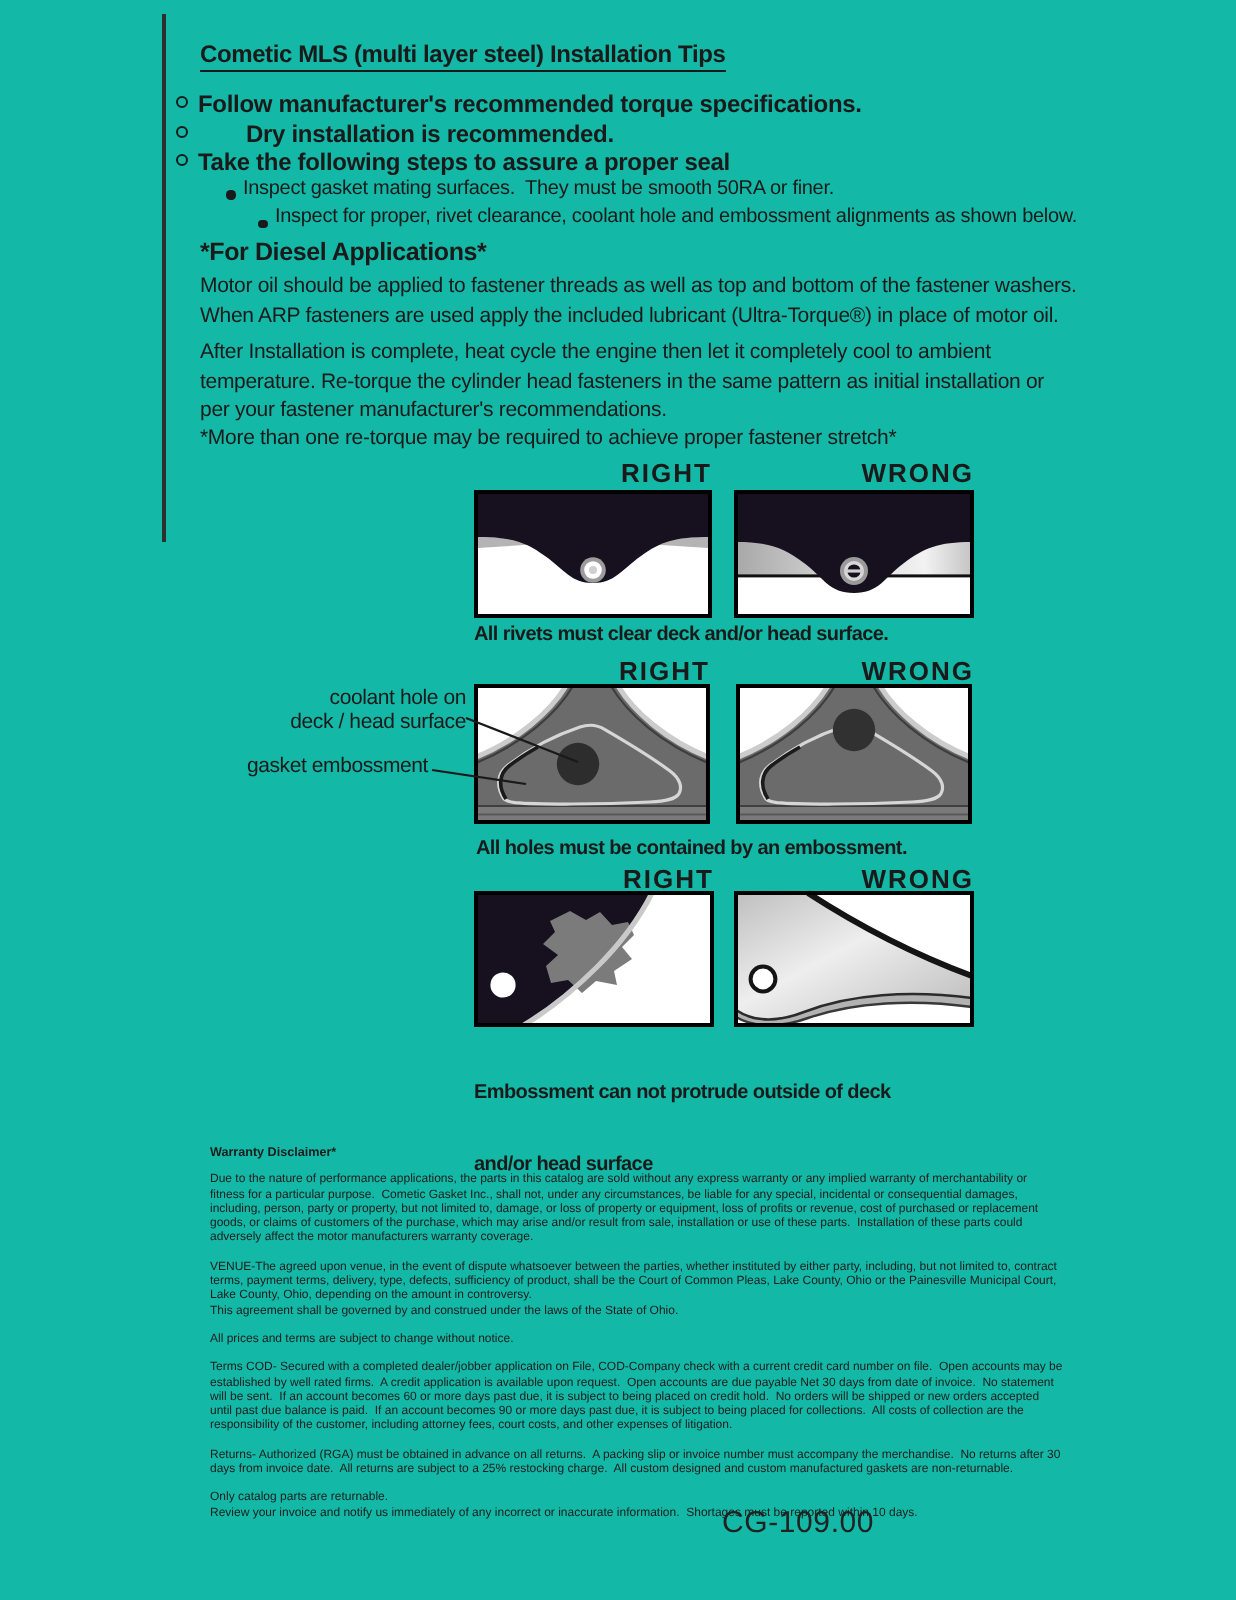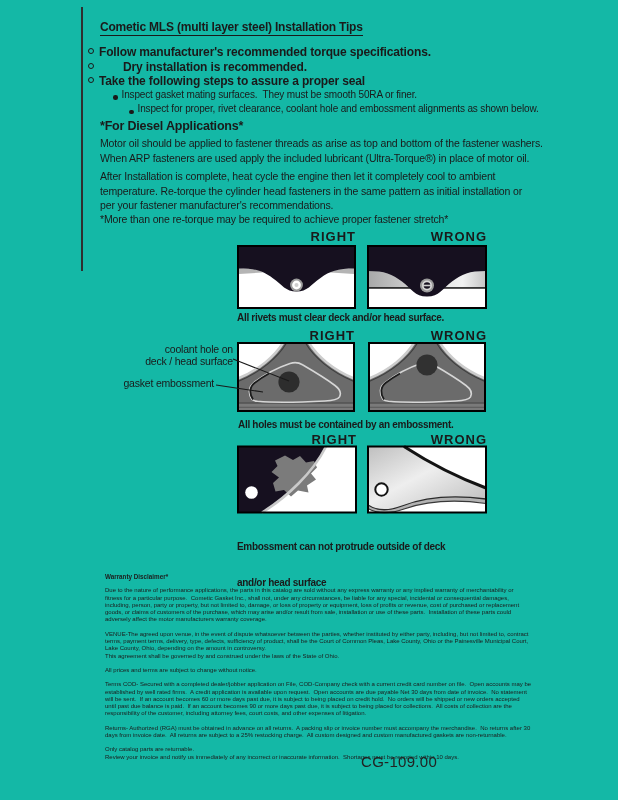--- a/index.html
+++ b/index.html
@@ -50,21 +50,21 @@
   <div class="sub-row" style="top:88.5px;">
     <span class="mark"></span>
     <span>Inspect gasket mating surfaces.  They must be smooth 50RA or finer.</span>
   </div>
   <div class="sub-row" style="top:103px;margin-left:16px;">
     <span class="mark"></span>
     <span>Inspect for proper, rivet clearance, coolant hole and embossment alignments as shown below.</span>
   </div>
 
   <div class="h2" style="top:119px;">*For Diesel Applications*</div>
-  <div class="para" style="top:136px;width:455px;">Motor oil should be applied to fastener threads as arise as top and bottom of the fastener washers. When ARP fasteners are used apply the included lubricant (Ultra-Torque®) in place of motor oil.</div>
+  <div class="para" style="top:136px;width:455px;">Motor oil should be applied to fastener threads as well as top and bottom of the fastener washers. When ARP fasteners are used apply the included lubricant (Ultra-Torque®) in place of motor oil.</div>
   <div class="para" style="top:169px;width:428px;">After Installation is complete, heat cycle the engine then let it completely cool to ambient temperature. Re-torque the cylinder head fasteners in the same pattern as initial installation or per your fastener manufacturer's recommendations.</div>
   <div class="para" style="top:212px;width:460px;">*More than one re-torque may be required to achieve proper fastener stretch*</div>
 
   <div class="rw-label" style="left:237px;top:229px;width:119px;">RIGHT</div>
   <div class="rw-label" style="left:367px;top:229px;width:120px;">WRONG</div>
 
   <svg class="panel" style="left:237px;top:245px;" width="119" height="64" viewBox="0 0 119 64">
     <rect x="1" y="1" width="117" height="62" fill="#ffffff"></rect>
     <path d="M2,23 L41,26.5 L2,29 Z" fill="#b4b4b4"></path>
     <path d="M117,23 L78,26.5 L117,29 Z" fill="#b4b4b4"></path>

